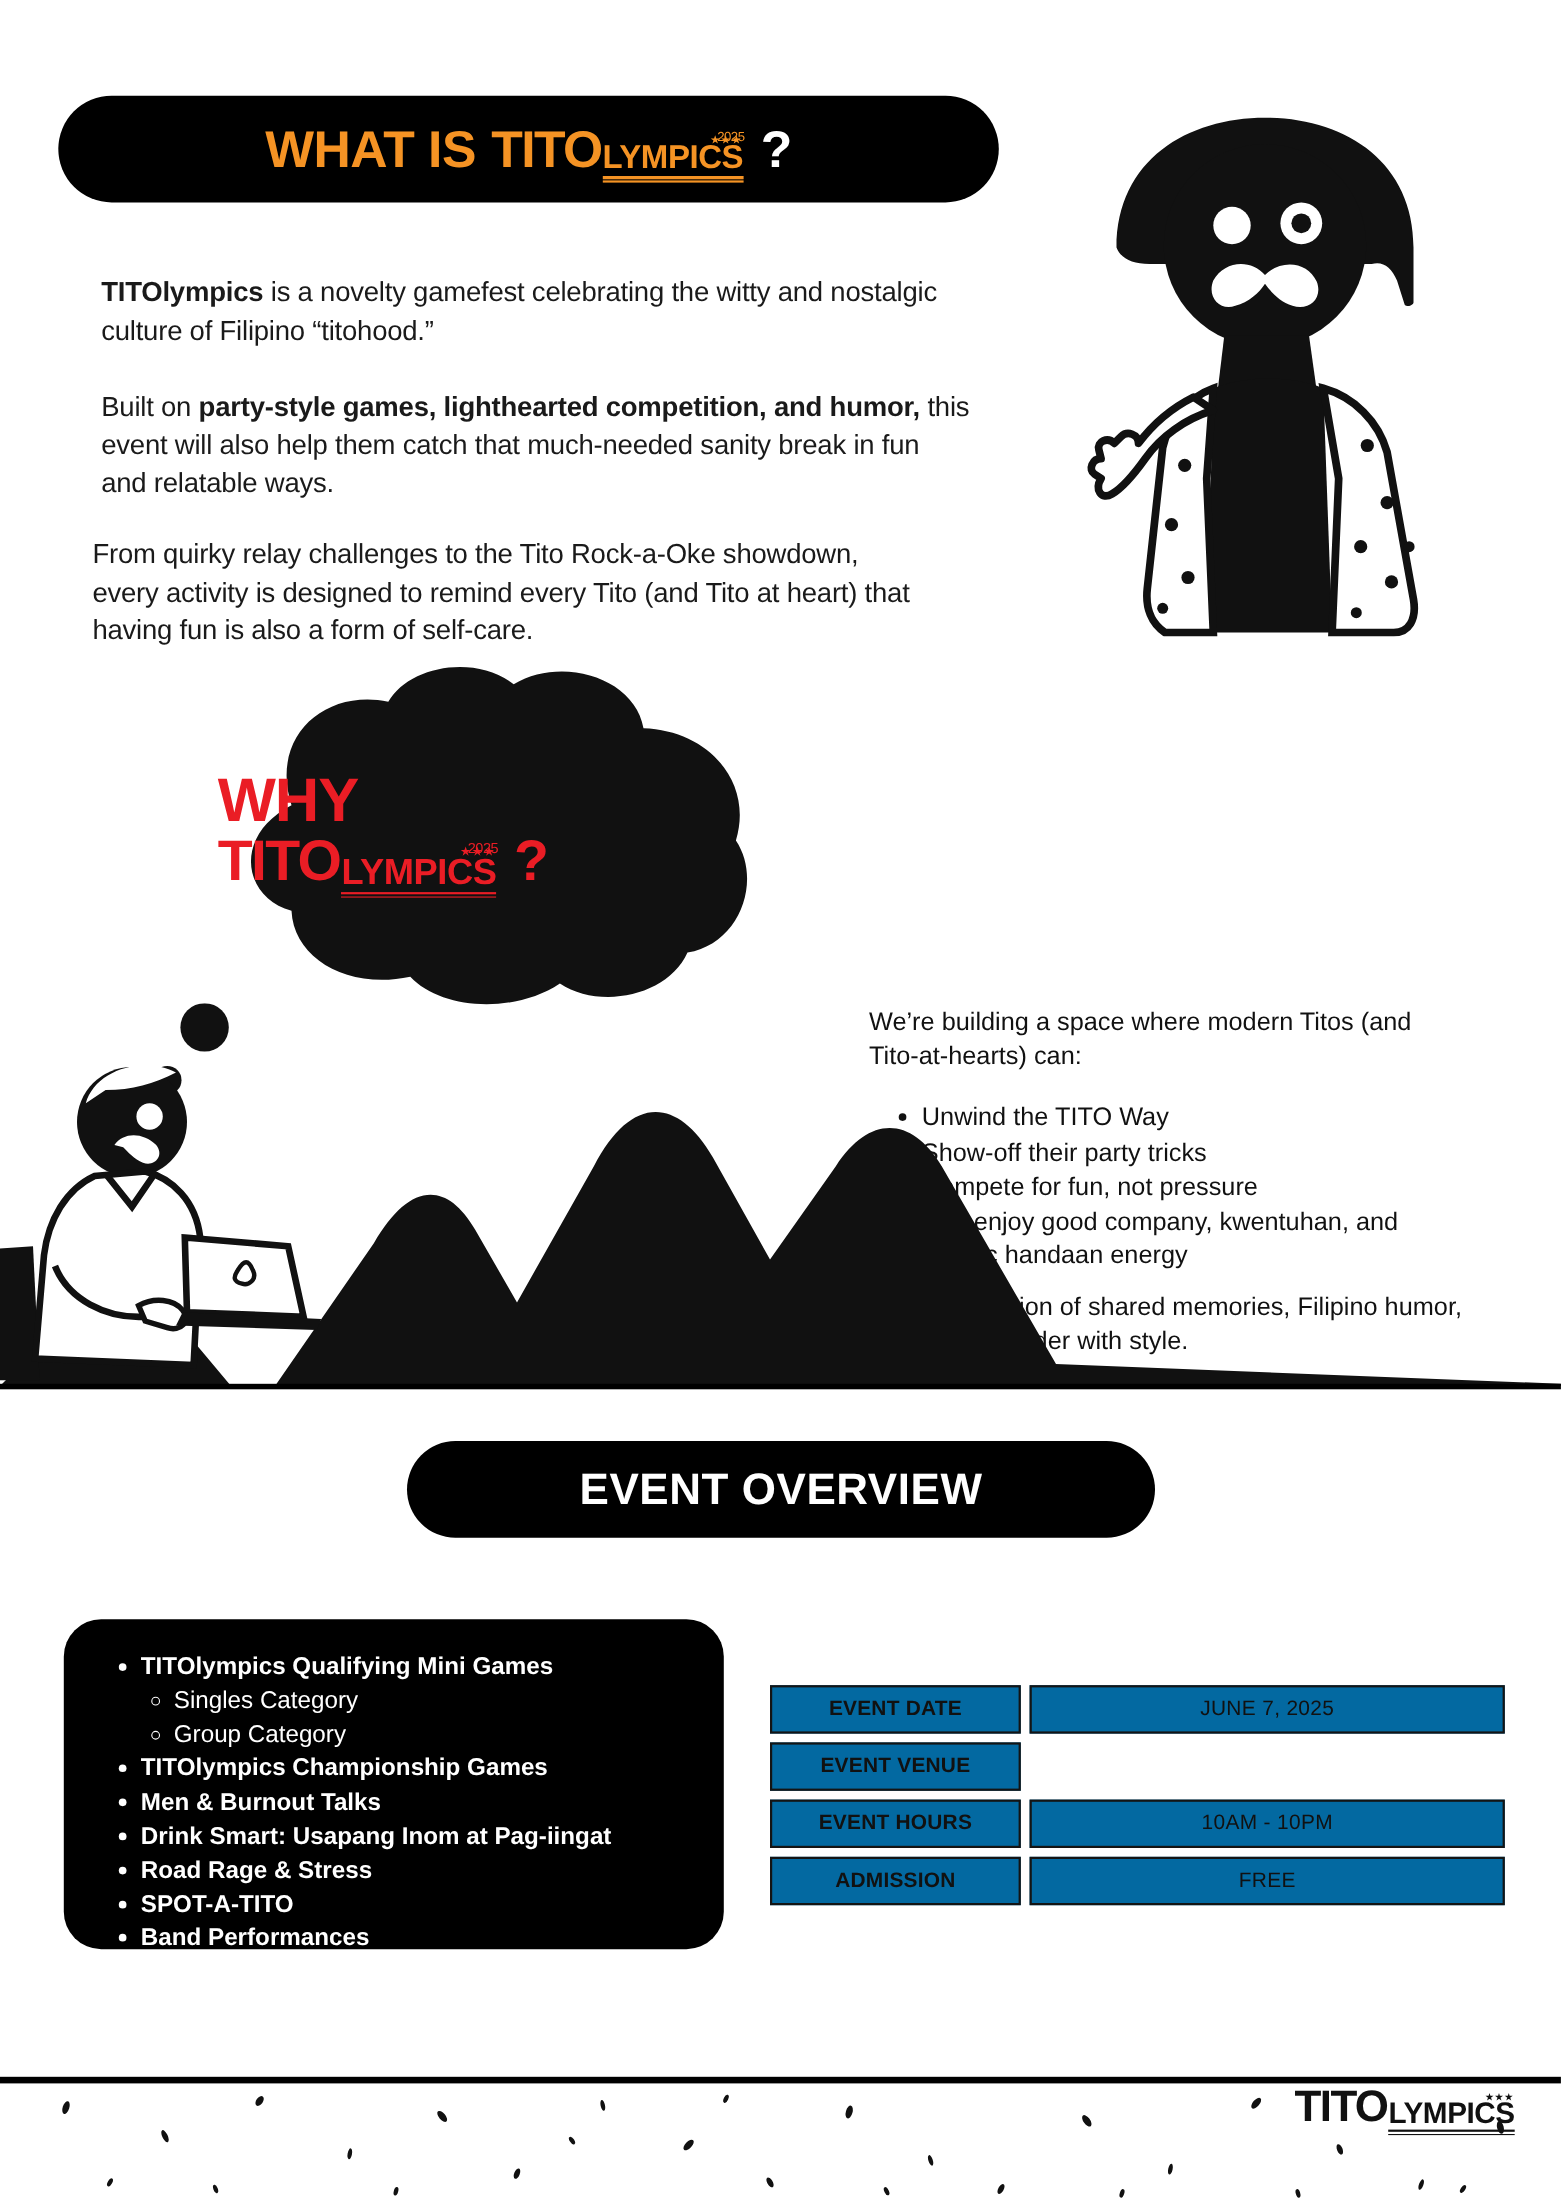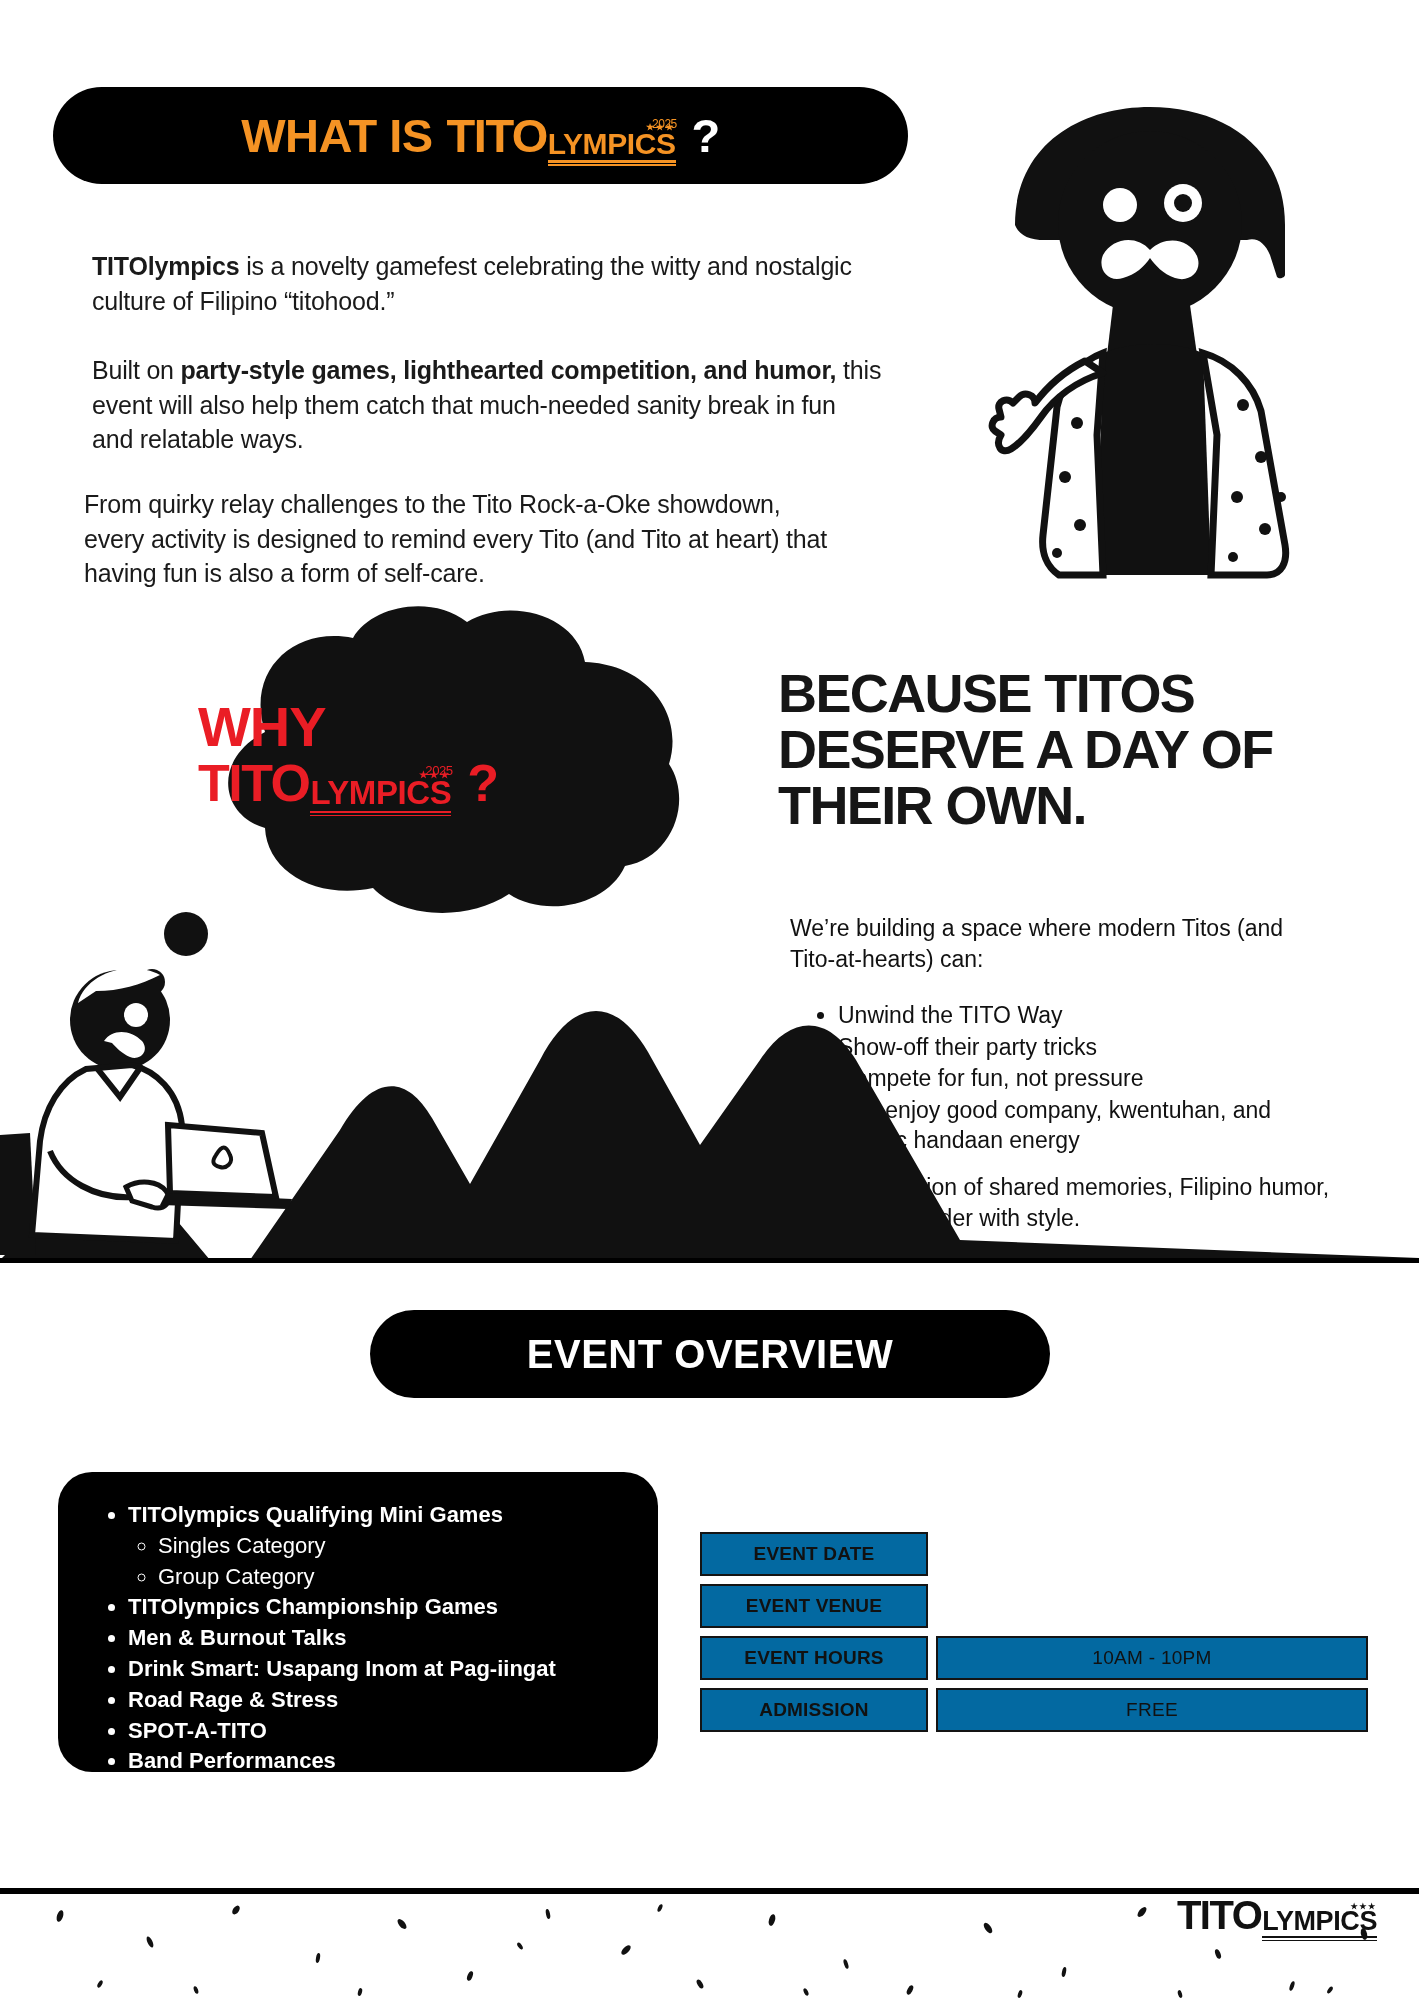--- a/index.html
+++ b/index.html
@@ -224,21 +224,20 @@
           <span class="ul2"></span>
           <span class="logo-stars">★★★</span>
           <span class="logo-year">2025</span>
         </span>
       </span>
       <span style="width:16px;"></span>
       <span class="qmark" style="font-size:52px;color:#EA1D25;line-height:1;">?</span>
     </div>
   </div>
 
-  <h2 id="because">BECAUSE TITOS DESERVE A DAY OF THEIR OWN.</h2>
 
   <p id="rc-lead">We’re building a space where modern Titos (and Tito-at-hearts) can:</p>
 
   <div id="rc-list">
     <ul>
       <li>Unwind the TITO Way</li>
       <li>Show-off their party tricks</li>
       <li>Compete for fun, not pressure</li>
       <li>And enjoy good company, kwentuhan, and classic handaan energy</li>
     </ul>
@@ -294,20 +293,21 @@
       <li>Drink Smart: Usapang Inom at Pag-iingat</li>
       <li>Road Rage &amp; Stress</li>
       <li>SPOT-A-TITO</li>
       <li>Band Performances</li>
     </ul>
   </div>
 
   <div id="eo-table">
     <div class="tbl-row">
       <div class="tbl-key">EVENT DATE</div>
+      <div class="tbl-val">JUNE 7, 2025</div>
     </div>
     <div class="tbl-row">
       <div class="tbl-key">EVENT VENUE</div>
     </div>
     <div class="tbl-row">
       <div class="tbl-key">EVENT HOURS</div>
       <div class="tbl-val">10AM - 10PM</div>
     </div>
     <div class="tbl-row">
       <div class="tbl-key">ADMISSION</div>

